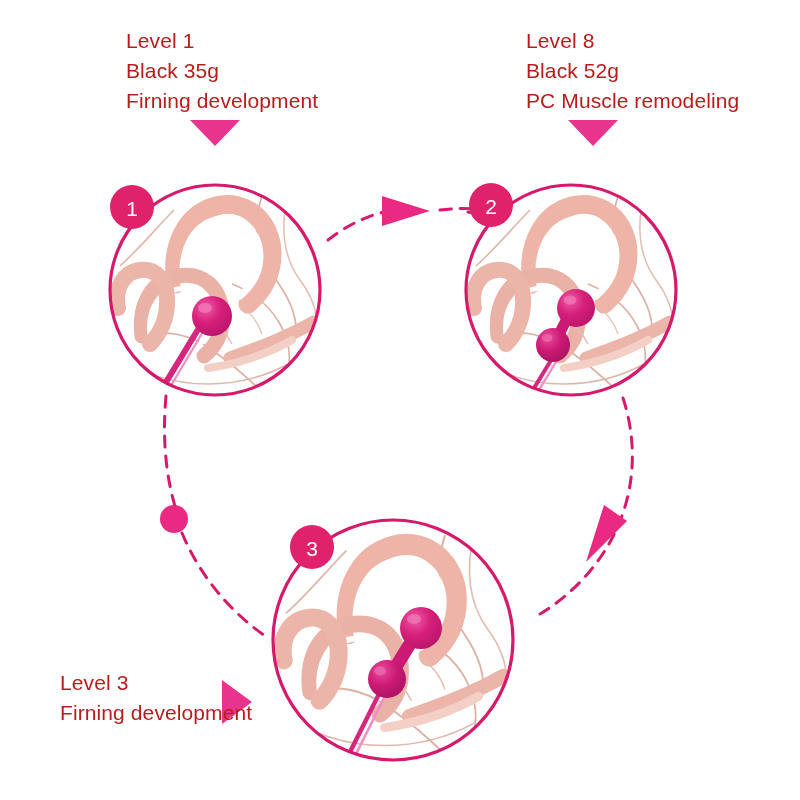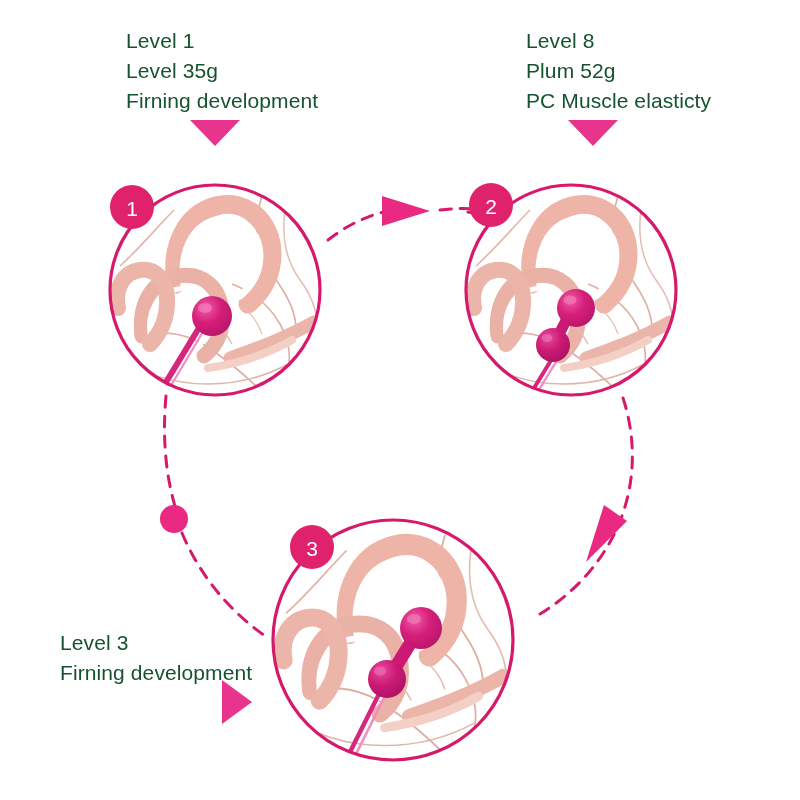--- a/index.html
+++ b/index.html
@@ -20,32 +20,32 @@
   }
   #stage svg.layer {
     position: absolute;
     left: 0;
     top: 0;
     width: 800px;
     height: 800px;
   }
   .label-block {
     position: absolute;
-    color: #14532d;
+    color: #b91c1c;
     font-size: 21px;
     line-height: 30px;
     white-space: nowrap;
     letter-spacing: 0.1px;
   }
   .label-line {
     display: block;
   }
   #label-1 { left: 126px; top: 26px; }
   #label-2 { left: 526px; top: 26px; }
-  #label-3 { left: 60px; top: 628px; }
+  #label-3 { left: 60px; top: 668px; }
   .badge-num {
     font-family: "Liberation Sans", sans-serif;
     font-size: 21px;
     fill: #ffffff;
     font-weight: normal;
     text-anchor: middle;
     dominant-baseline: central;
   }
 </style>
 </head>
@@ -199,28 +199,28 @@
       <text class="badge-num" x="312" y="548">3</text>
     </g>
 
     <polygon points="190,120 240,120 215,146" fill="#e8348c"></polygon>
     <polygon points="568,120 618,120 593,146" fill="#e8348c"></polygon>
     <polygon points="222,680 252,702 222,724" fill="#e8348c"></polygon>
   </svg>
 
   <div class="label-block" id="label-1">
     <span class="label-line">Level 1</span>
-    <span class="label-line">Level 35g</span>
+    <span class="label-line">Black 35g</span>
     <span class="label-line">Firning development</span>
   </div>
 
   <div class="label-block" id="label-2">
     <span class="label-line">Level 8</span>
-    <span class="label-line">Plum 52g</span>
-    <span class="label-line">PC Muscle elasticty</span>
+    <span class="label-line">Black 52g</span>
+    <span class="label-line">PC Muscle remodeling</span>
   </div>
 
   <div class="label-block" id="label-3">
     <span class="label-line">Level 3</span>
     <span class="label-line">Firning development</span>
   </div>
 
 </div>
 
 </body></html>

